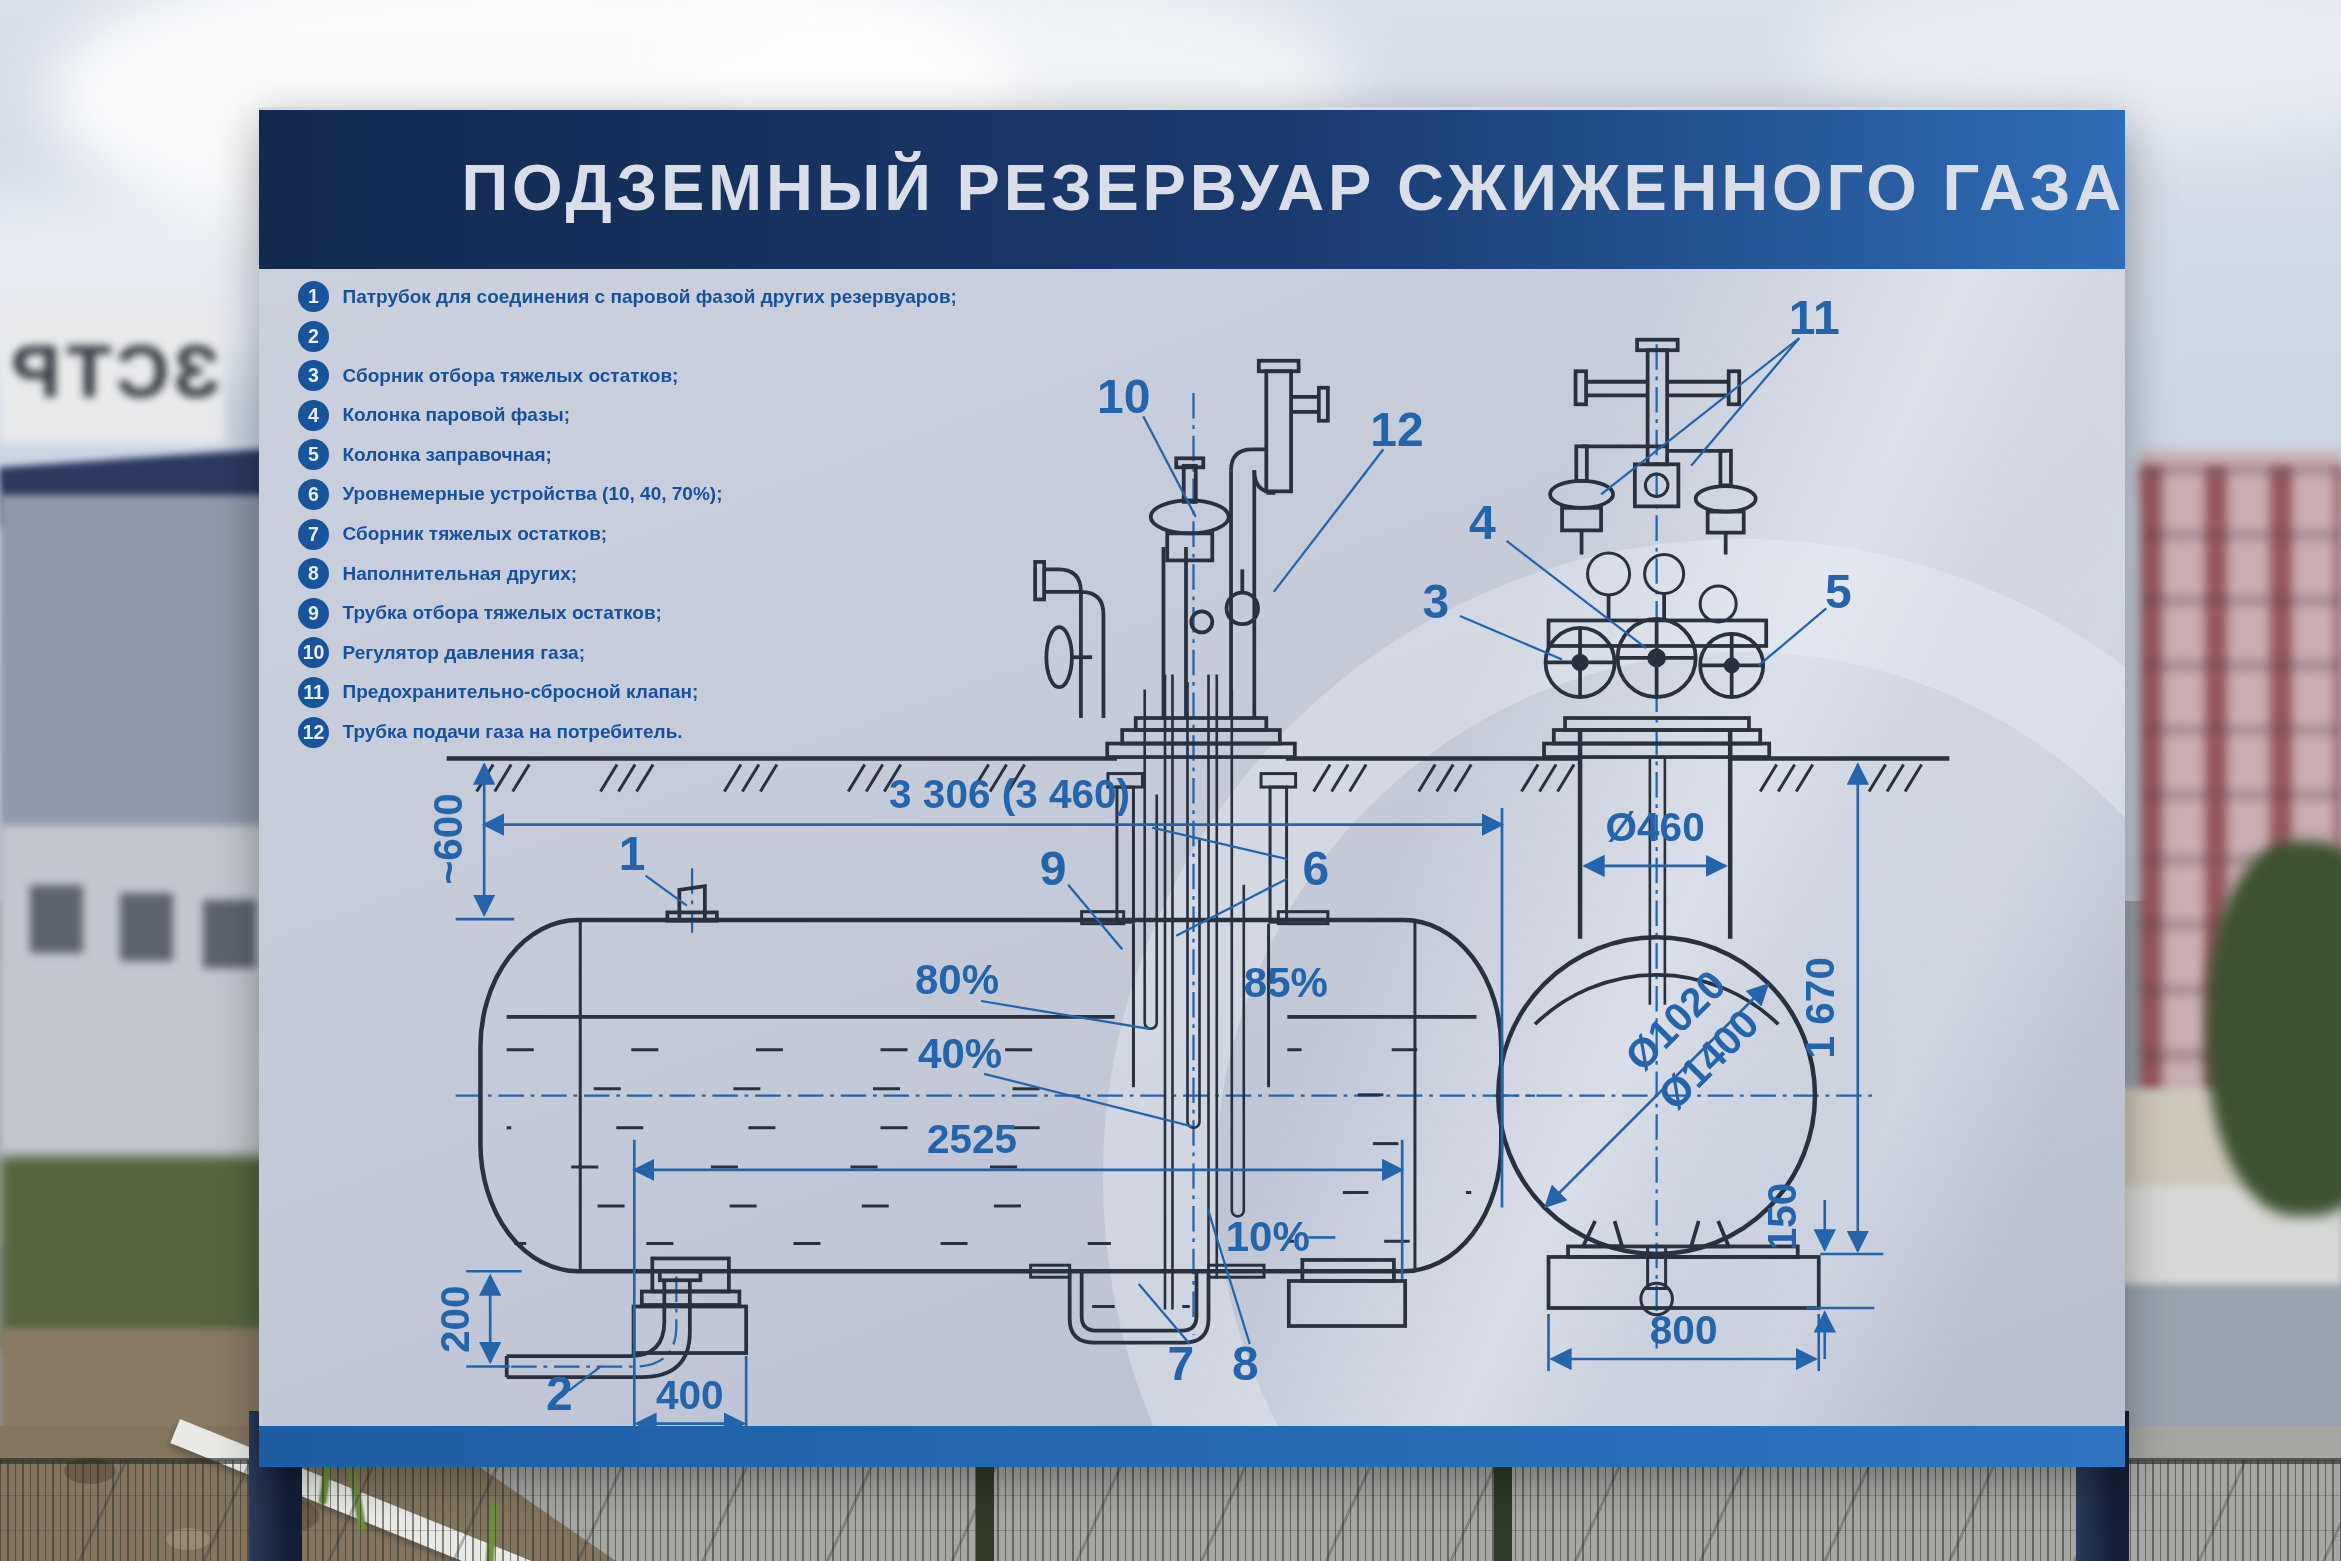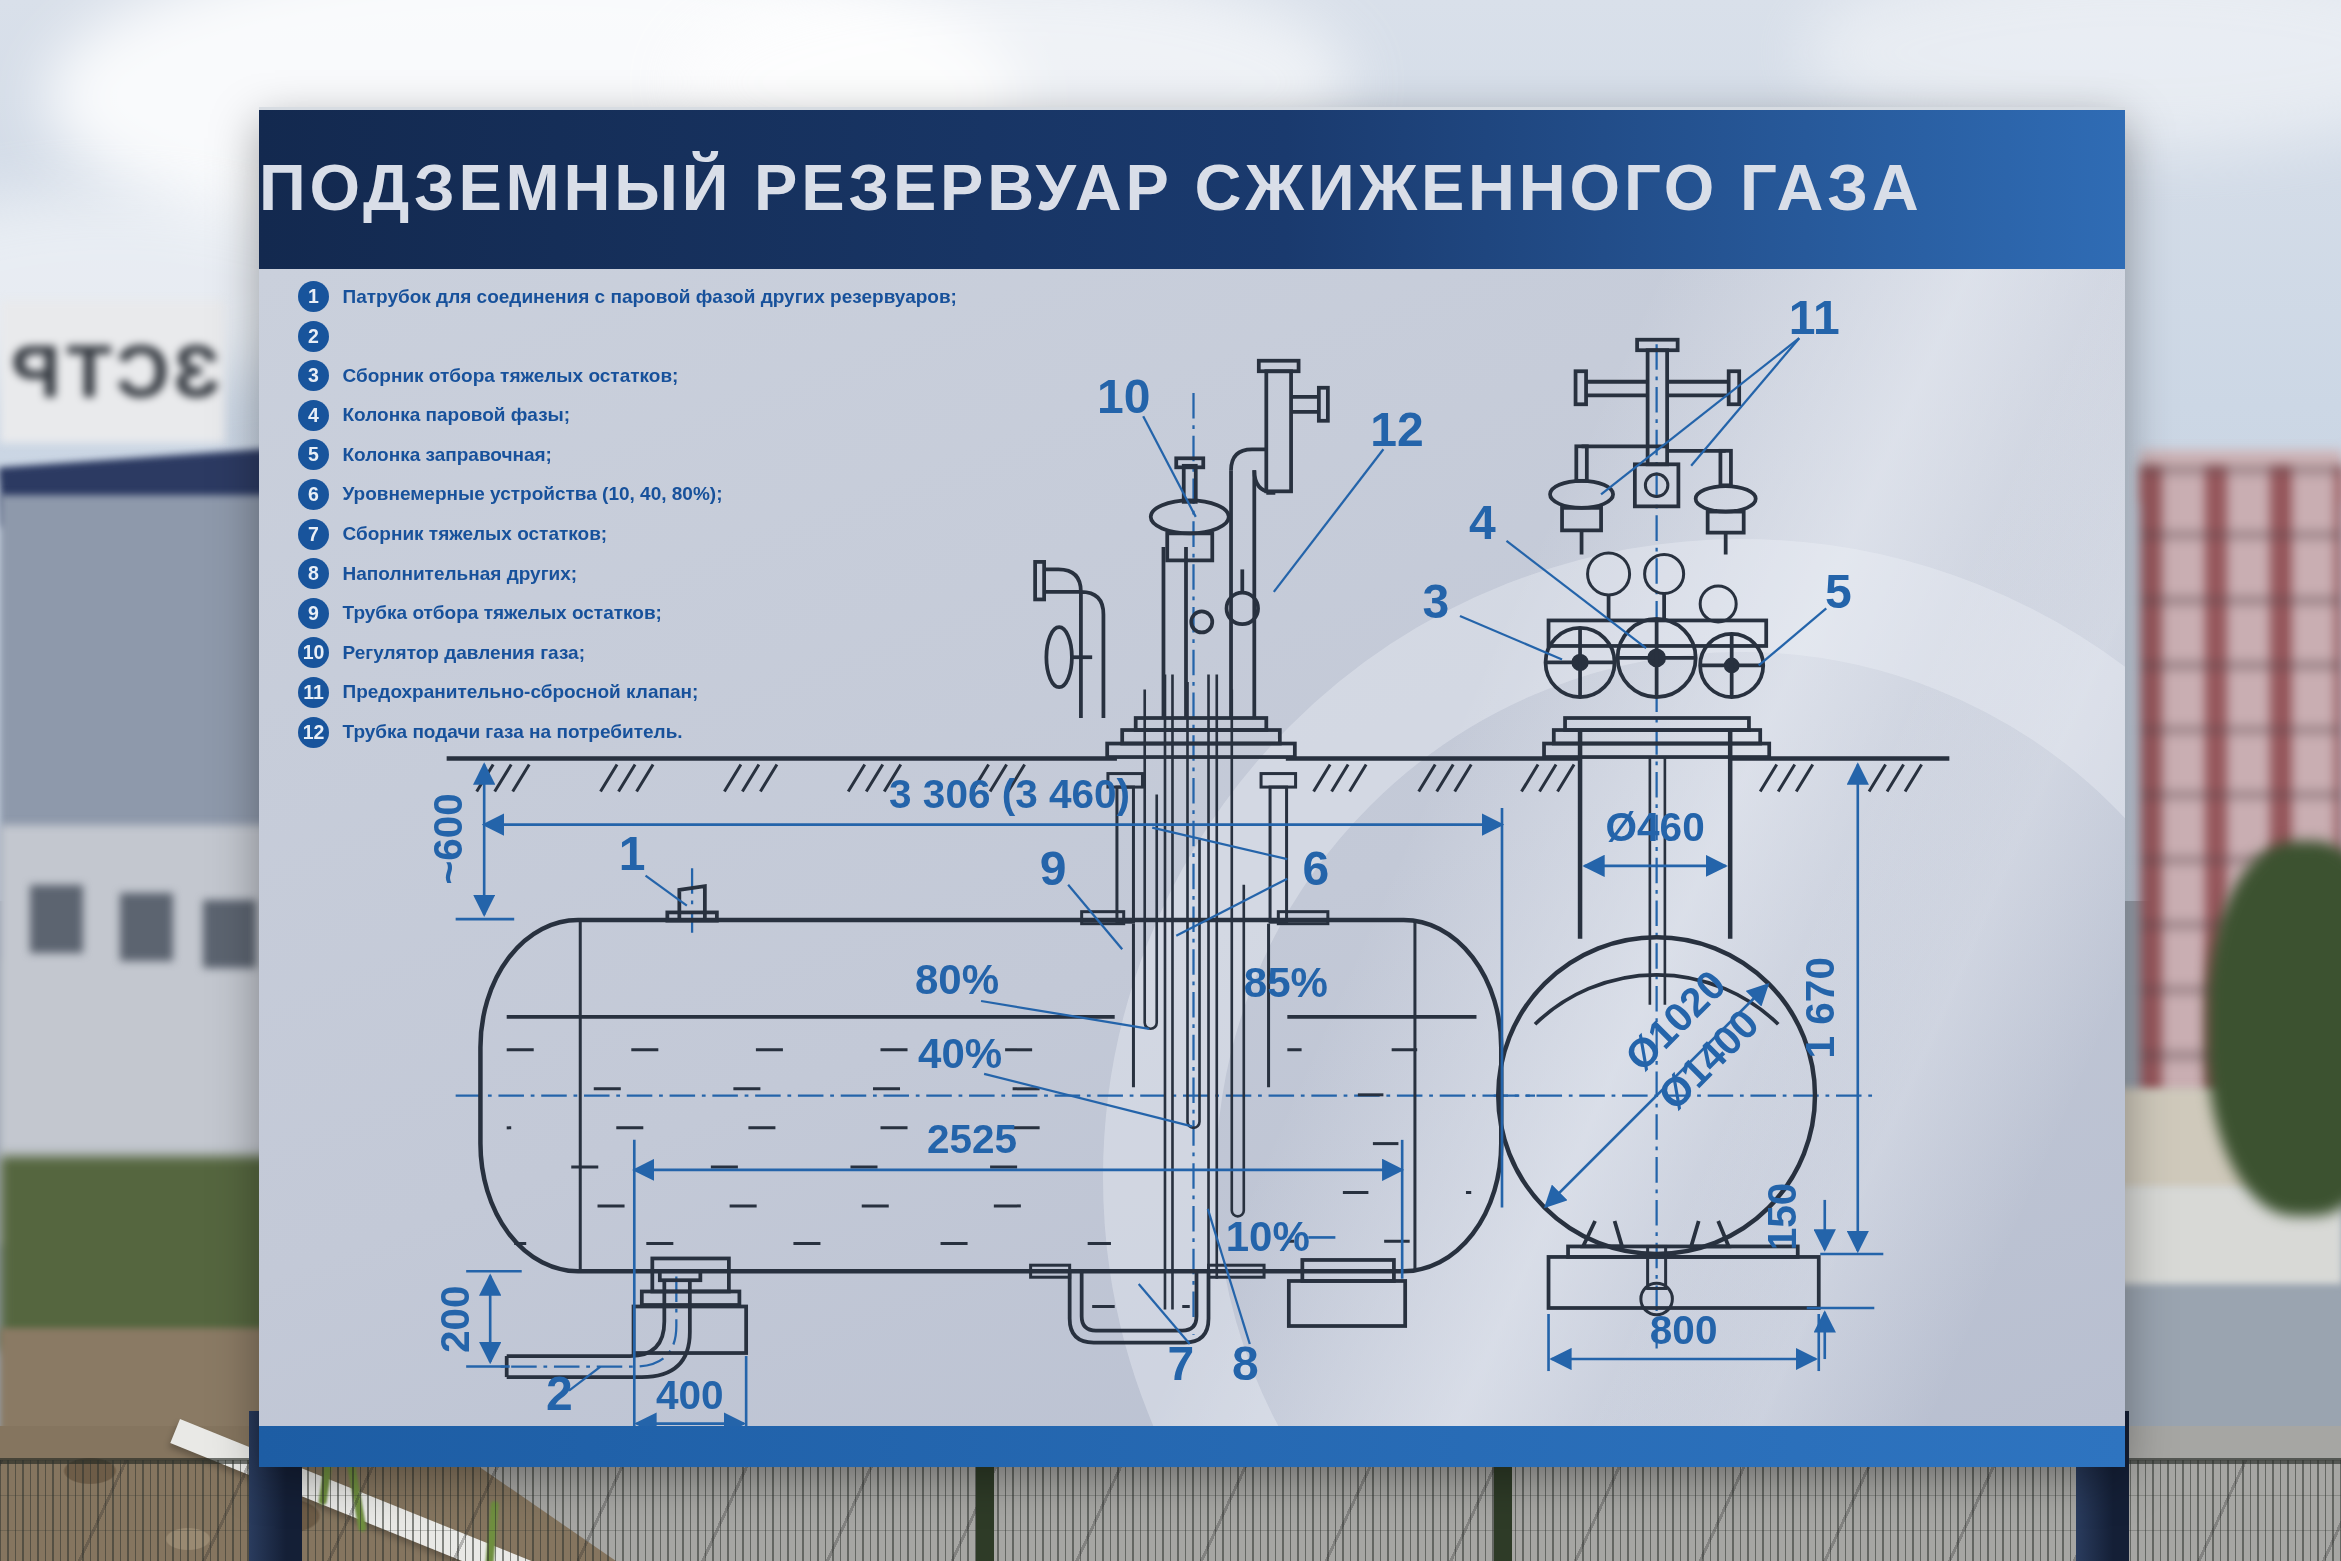--- a/index.html
+++ b/index.html
@@ -60,21 +60,21 @@
   .p1{left:976px;} .p2{left:1494px;}
   .leg{position:absolute;top:1411px;width:53px;height:150px;background:linear-gradient(90deg,#2a3c5e,#141f36 70%);}
   .legL{left:249px;} .legR{left:2076px;}
 
   
   .board{position:absolute;left:259px;top:107px;width:1866px;height:1357px;
          box-shadow:0 13.5px 45px rgba(0,0,0,.35);}
   .board-header{position:relative;height:159px;
      background:linear-gradient(90deg,#13294f 0%,#1a3a6e 55%,#2f6cb5 100%);
      border-top:3px solid #d7dce2;}
-  .board-title{height:156px;line-height:156px;text-align:left;color:#d9dee8;
+  .board-title{height:156px;line-height:156px;text-align:right;color:#d9dee8;
      font-size:65px;font-weight:700;letter-spacing:3.8px;white-space:nowrap;}
   .board-body{position:relative;height:1157px;overflow:hidden;
      background:linear-gradient(160deg,#cad0dc 0%,#c3c9d7 55%,#b8bfd0 100%);}
   .swoosh{position:absolute;background:linear-gradient(90deg,transparent,rgba(244,247,252,.5),transparent);}
   .s1{left:1126px;top:-225px;width:570px;height:1802px;transform:rotate(24deg);}
   .s2{left:1539px;top:-150px;width:315px;height:1726px;transform:rotate(24deg);opacity:.6;}
   .swirl{position:absolute;right:-255px;bottom:-390px;width:1051px;height:1051px;border-radius:50%;
          border:113px solid rgba(240,244,250,.35);}
   .board-footer{height:41px;background:linear-gradient(90deg,#1d5da4,#2e74c0);}
 
@@ -160,21 +160,21 @@
         <li>
             <span class="lnum">4</span>
             <span class="ltext">Колонка паровой фазы;</span>
           </li>
         <li>
             <span class="lnum">5</span>
             <span class="ltext">Колонка заправочная;</span>
           </li>
         <li>
             <span class="lnum">6</span>
-            <span class="ltext">Уровнемерные устройства (10, 40, 80%);</span>
+            <span class="ltext">Уровнемерные устройства (10, 40, 70%);</span>
           </li>
         <li>
             <span class="lnum">7</span>
             <span class="ltext">Сборник тяжелых остатков;</span>
           </li>
         <li>
             <span class="lnum">8</span>
             <span class="ltext">Наполнительная других;</span>
           </li>
         <li>

